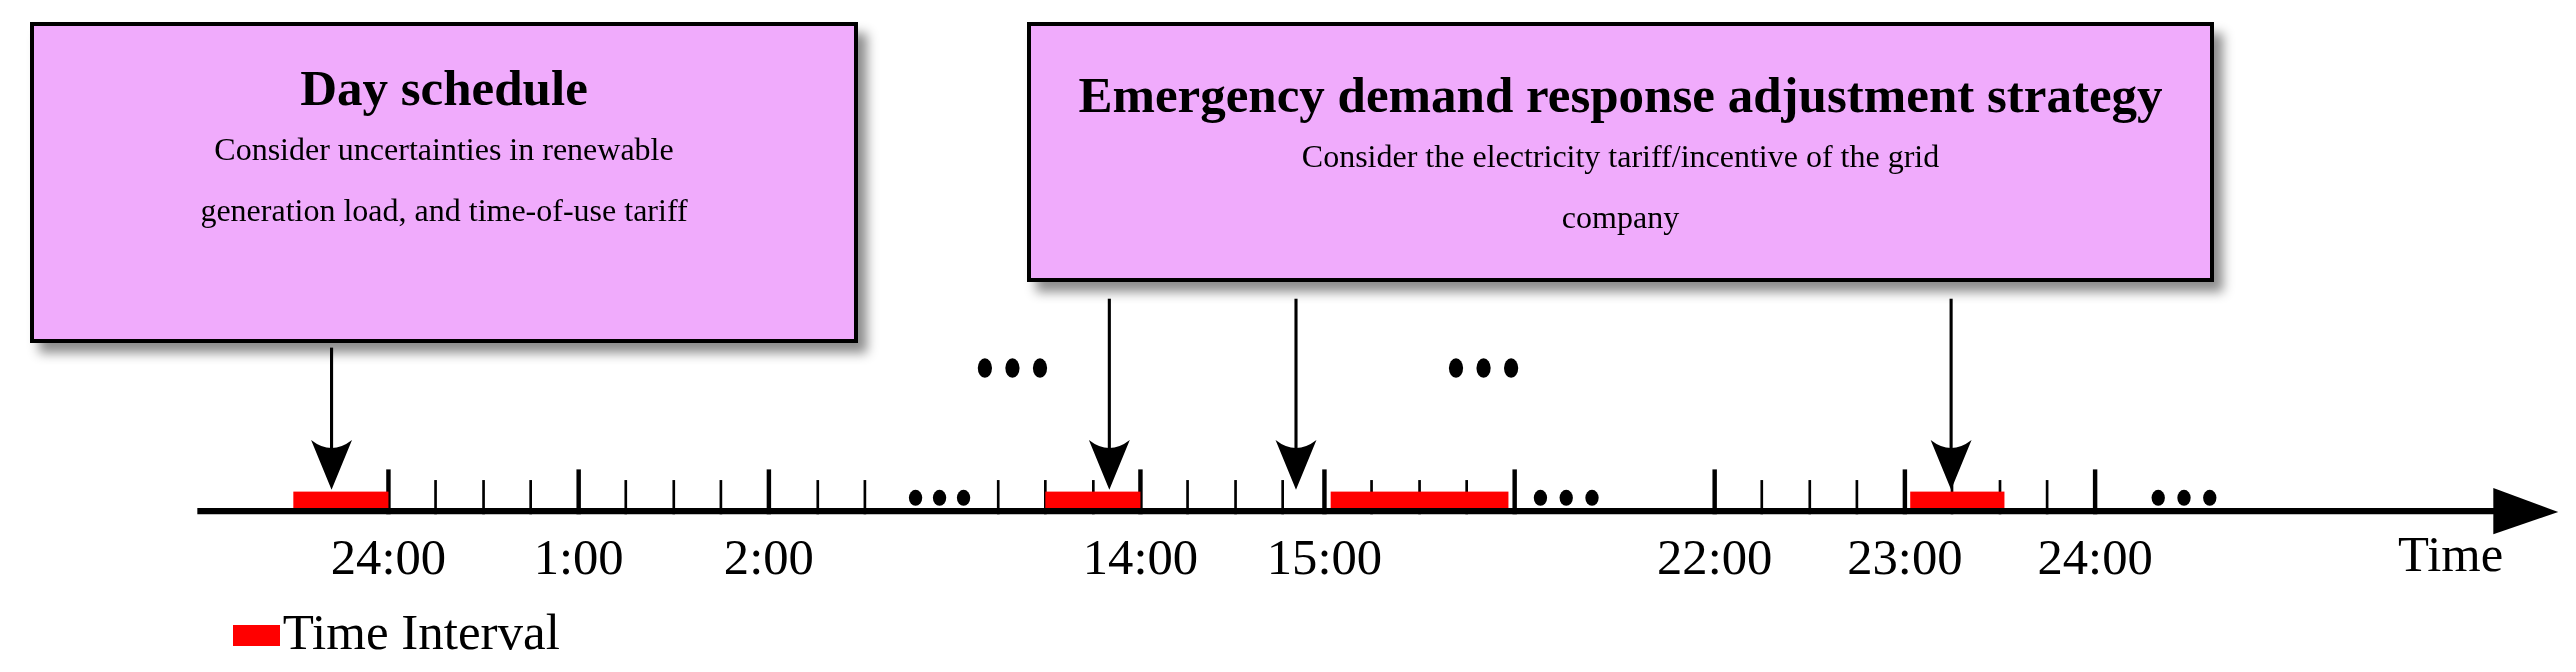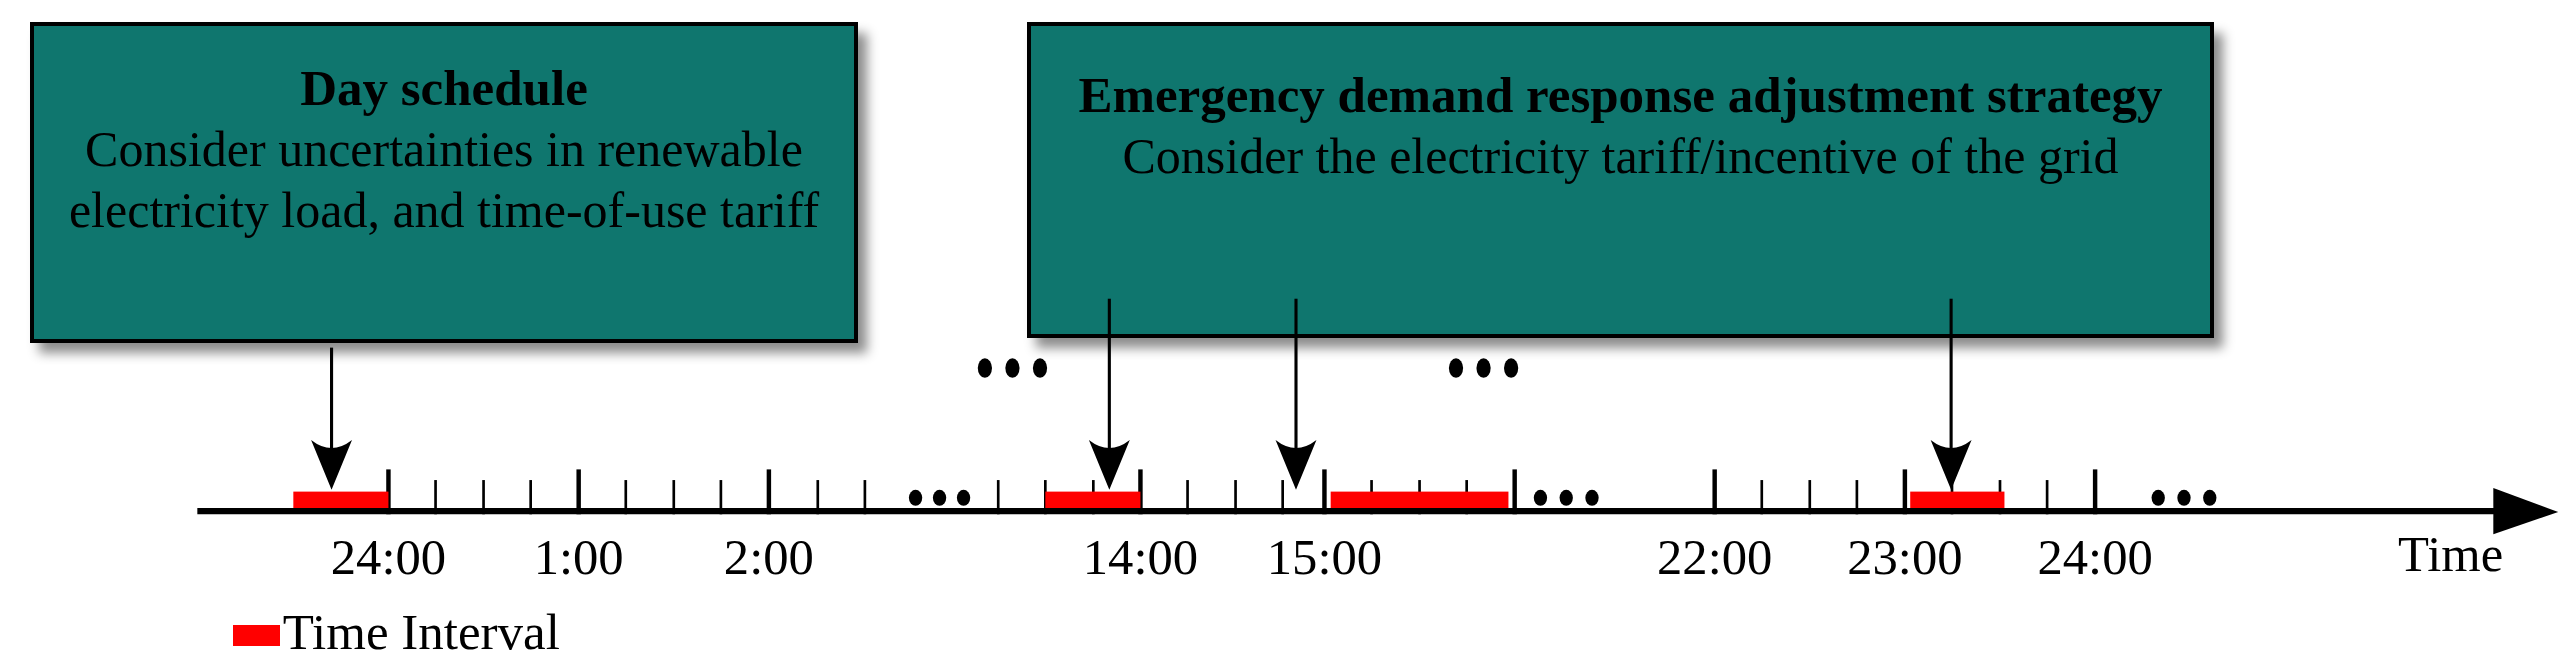--- a/index.html
+++ b/index.html
@@ -1,45 +1,46 @@
 <!DOCTYPE html>
 <html style="font-size:14.2px"><head>
 <meta charset="utf-8">
 <style>
   html,body{margin:0;padding:0;background:#ffffff;}
   body{
     width:2576px;height:673px;position:relative;overflow:hidden;
     font-family:"Liberation Serif","DejaVu Serif",serif;color:#000;
   }
   .callout{
-    position:absolute;background:#0f766e;border:4.4px solid #000;
+    position:absolute;background:#f0abfc;border:4.4px solid #000;
     box-shadow:9px 10.7px 10.7px rgba(0,0,0,0.45);
     text-align:center;box-sizing:border-box;
   }
   .callout .title{font-weight:bold;font-size:51px;line-height:61px;}
-  .callout .line{font-size:50px;line-height:61px;}
+  .callout .line{font-size:32px;line-height:61px;}
   #box-day{left:30px;top:22px;width:828px;height:321px;padding-top:32px;}
-  #box-edr{left:1027px;top:22px;width:1187px;height:316px;padding-top:39px;}
+  #box-edr{left:1027px;top:22px;width:1187px;height:260px;padding-top:39px;}
   #figure-svg{position:absolute;left:0;top:0;}
   #legend{position:absolute;left:233px;top:610px;height:44px;display:flex;align-items:center;}
   #legend .swatch{width:47px;height:21.3px;margin-top:7.1px;}
   #legend .label{font-size:51px;line-height:44px;margin-left:2.7px;}
 </style>
 </head>
 <body>
 
 <div class="callout" id="box-day">
   <div class="title">Day schedule</div>
   <div class="line">Consider uncertainties in renewable</div>
-  <div class="line">electricity load, and time-of-use tariff</div>
+  <div class="line">generation load, and time-of-use tariff</div>
 </div>
 
 <div class="callout" id="box-edr">
   <div class="title">Emergency demand response adjustment strategy</div>
   <div class="line">Consider the electricity tariff/incentive of the grid</div>
+  <div class="line">company</div>
 </div>
 
 <svg id="figure-svg" width="2576" height="673" viewBox="0 0 2898 757">
     <line x1="490" y1="540" x2="490" y2="578.5" stroke="#000000" stroke-width="3"></line>
     <line x1="544" y1="540" x2="544" y2="578.5" stroke="#000000" stroke-width="3"></line>
     <line x1="597" y1="540" x2="597" y2="578.5" stroke="#000000" stroke-width="3"></line>
     <line x1="704" y1="540" x2="704" y2="578.5" stroke="#000000" stroke-width="3"></line>
     <line x1="758" y1="540" x2="758" y2="578.5" stroke="#000000" stroke-width="3"></line>
     <line x1="811" y1="540" x2="811" y2="578.5" stroke="#000000" stroke-width="3"></line>
     <line x1="920" y1="540" x2="920" y2="578.5" stroke="#000000" stroke-width="3"></line>

